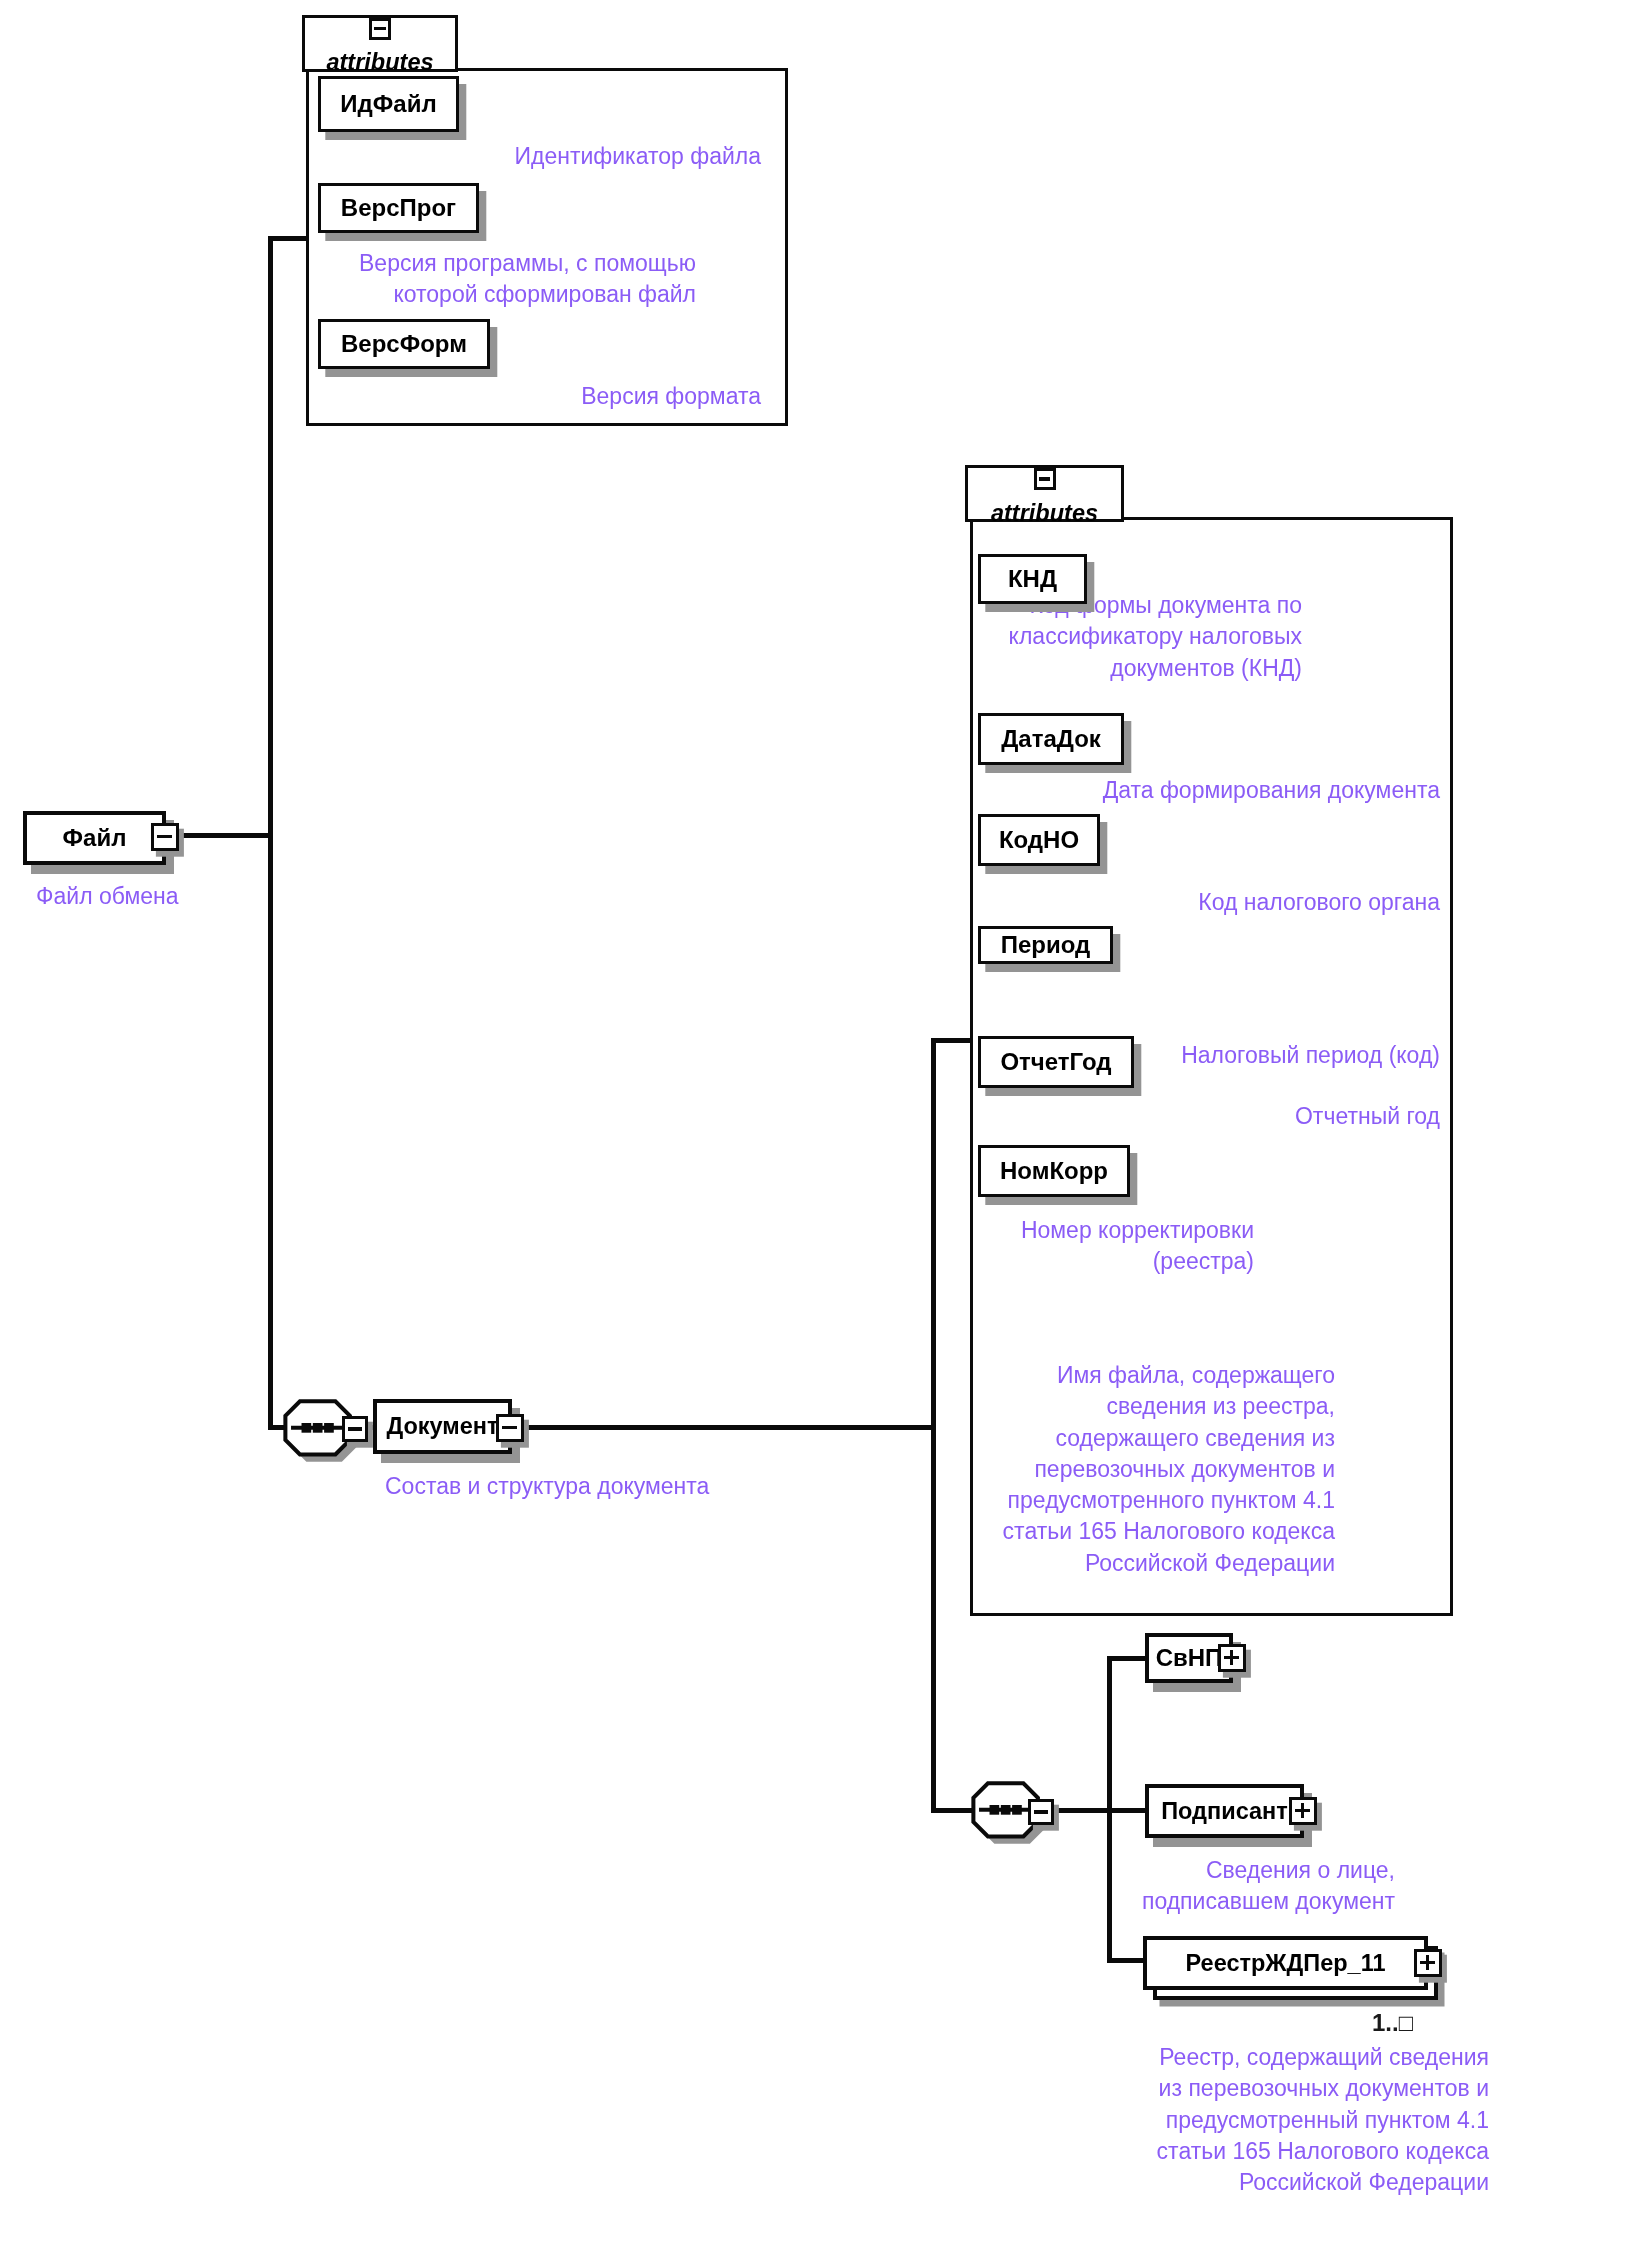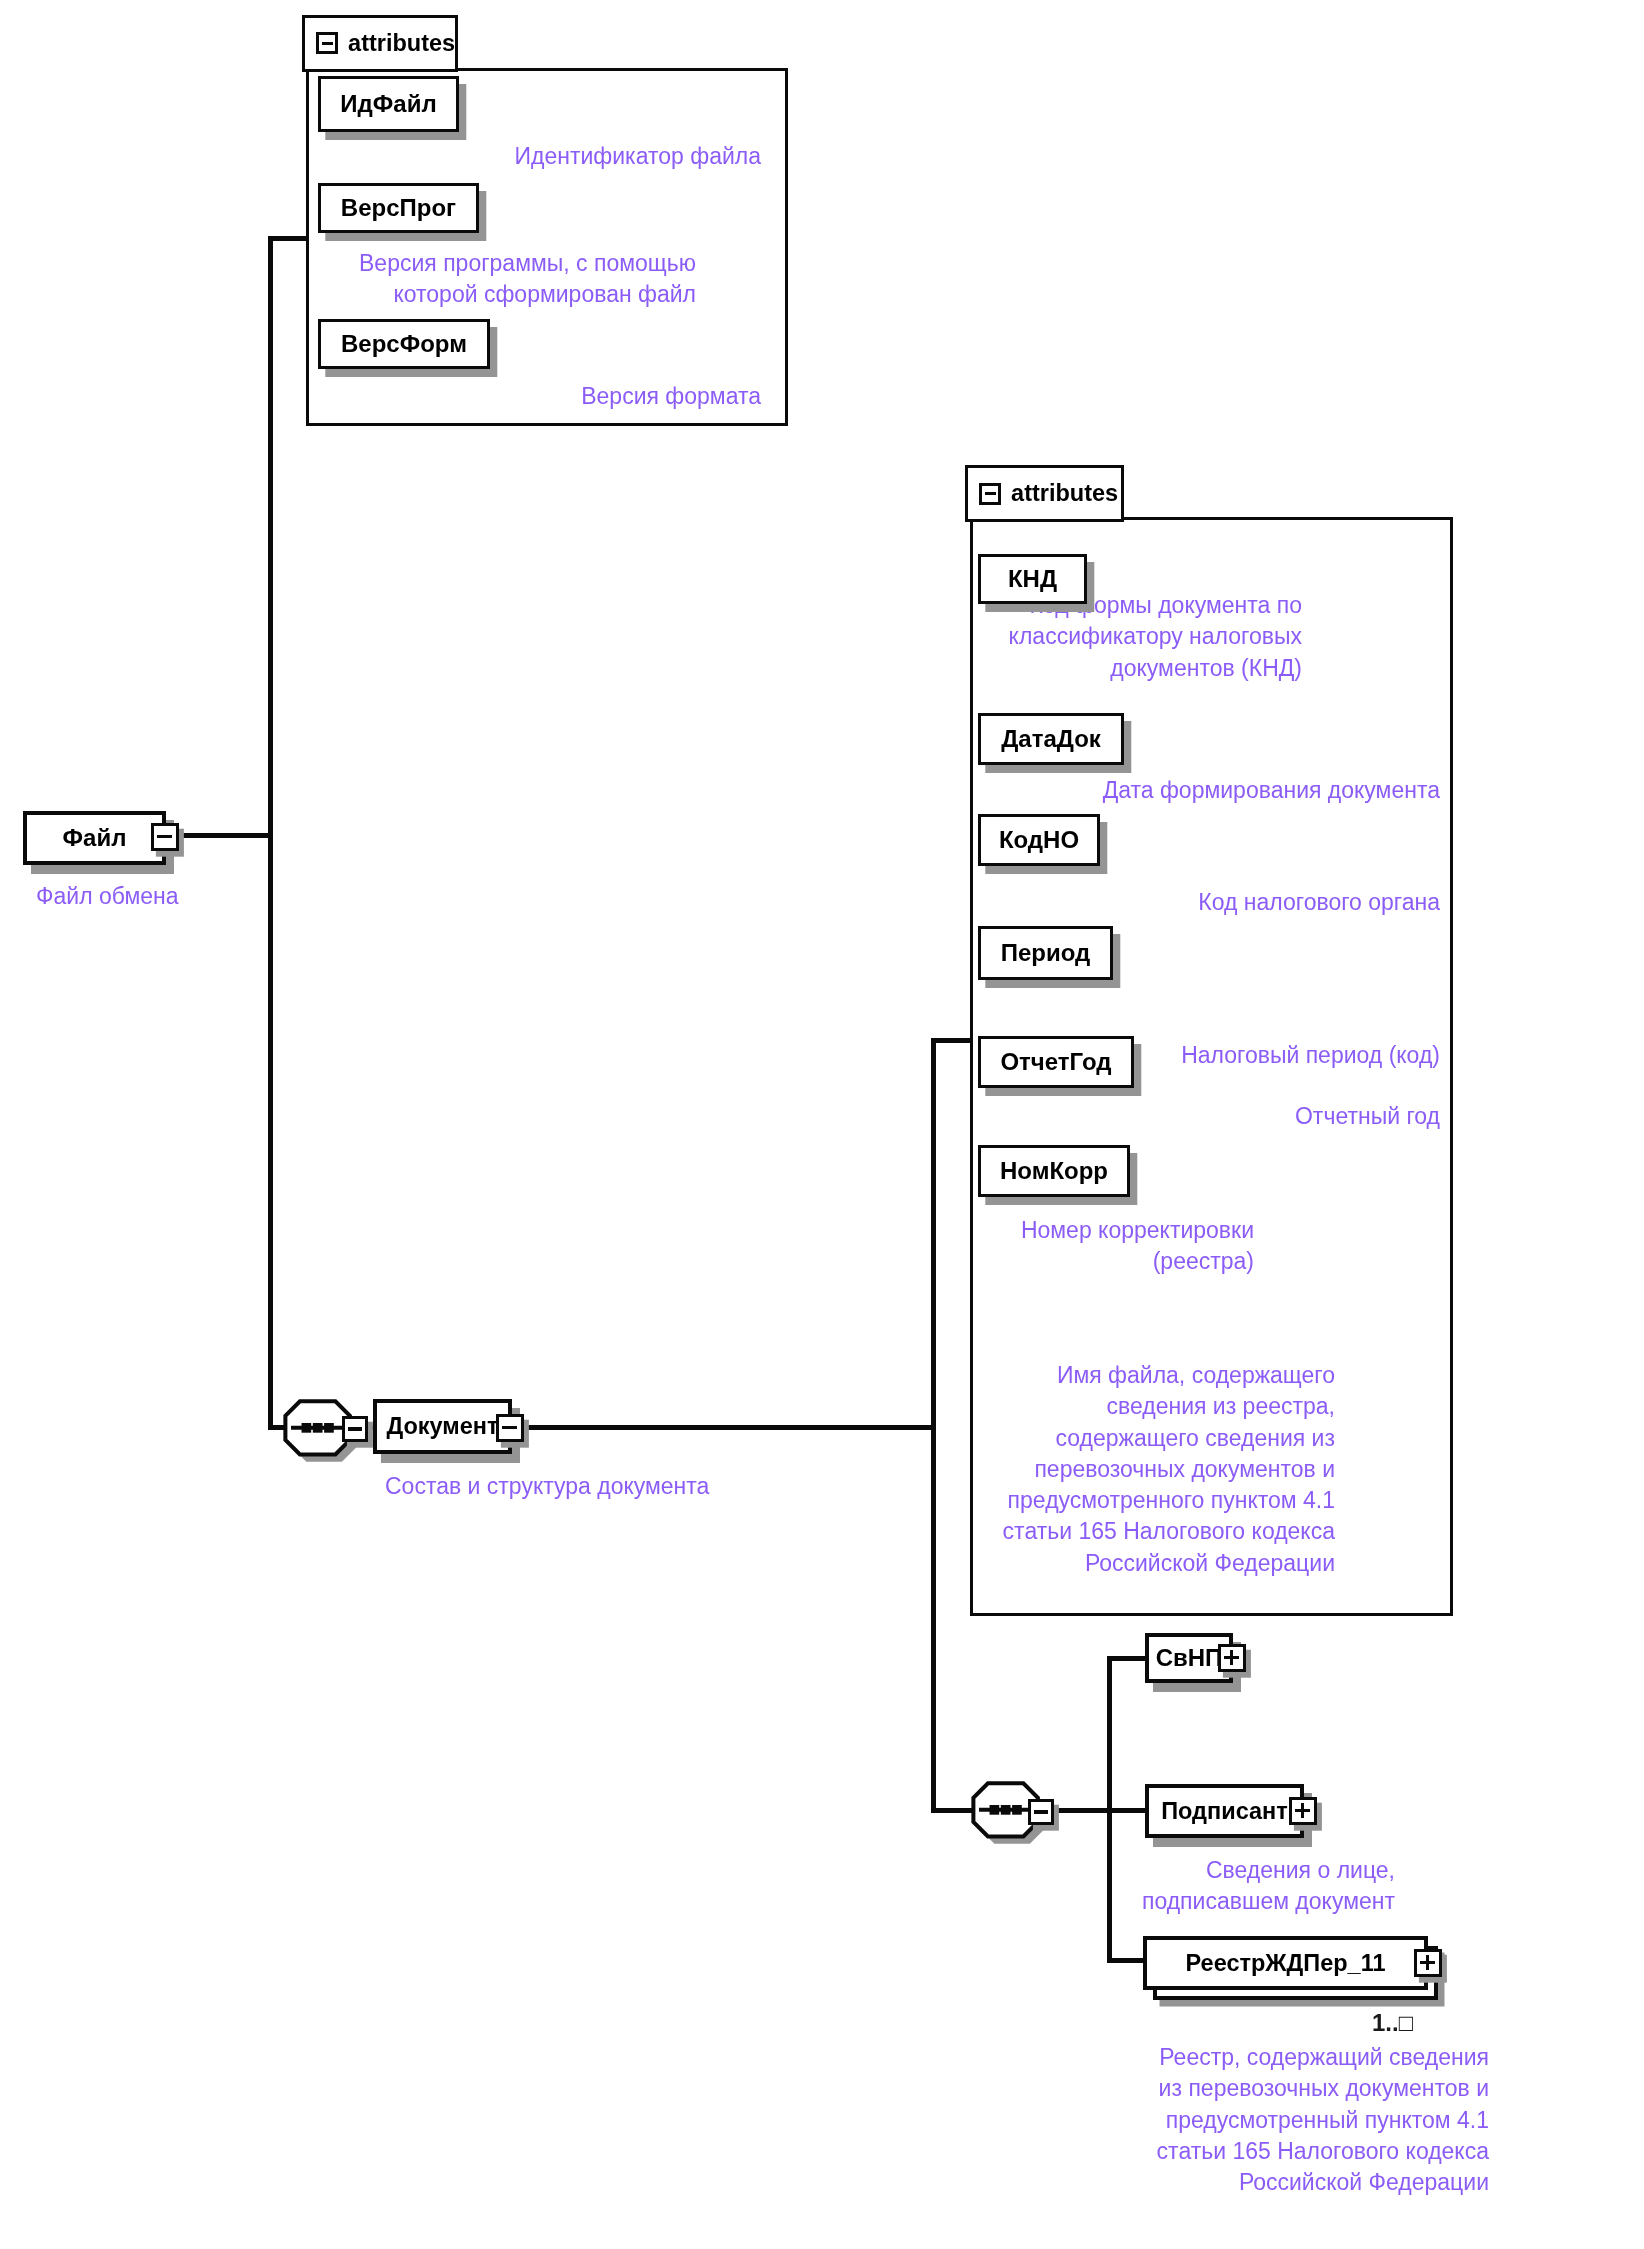--- a/index.html
+++ b/index.html
@@ -5,21 +5,21 @@
   html,body{margin:0;padding:0;background:#ffffff;}
   .canvas{
     position:relative;width:1644px;height:2250px;background:#fff;overflow:hidden;
     font-family:"Liberation Sans",sans-serif;color:#000;
   }
   .line{position:absolute;background:#0a0a0a;}
   .panel{position:absolute;border:3.2px solid #0a0a0a;background:#fff;box-sizing:border-box;z-index:1;}
   .tab{
     position:absolute;border:3.2px solid #0a0a0a;background:#fff;box-sizing:border-box;z-index:2;
     display:flex;align-items:center;gap:9.7px;padding:0 11.4px;
-    font-weight:bold;font-size:23.5px;
+    font-style:italic;font-weight:bold;font-size:23.5px;flex-direction:column;
   }
   .minicon{width:22px;height:22px;border:3.2px solid #0a0a0a;background:#fff;position:relative;box-sizing:border-box;flex:0 0 auto;}
   .minicon::after{content:"";position:absolute;left:2.4px;right:2.4px;top:50%;height:3.2px;margin-top:-1.6px;background:#0a0a0a;}
   .attrbox{
     position:absolute;background:#fff;border:3.2px solid #0a0a0a;box-sizing:border-box;z-index:3;
     display:flex;align-items:center;justify-content:center;
     font-weight:bold;font-size:24px;white-space:nowrap;
     box-shadow:7.3px 8px 0 0 #949494;
   }
   .element{
@@ -118,21 +118,21 @@
   <div class="attrbox" style="left:978px;top:705px;width:146px;height:52px;margin-top:8px;">
     <span>ДатаДок</span>
   </div>
   <div class="desc" style="left:986px;top:775px;width:454px;">Дата формирования документа</div>
 
   <div class="attrbox" style="left:978px;top:814px;width:122px;height:52px;">
     <span>КодНО</span>
   </div>
   <div class="desc" style="left:986px;top:887px;width:454px;">Код налогового органа</div>
 
-  <div class="attrbox" style="left:978px;top:926px;width:135px;height:54px;">
+  <div class="attrbox" style="left:978px;top:926px;width:135px;height:38px;">
     <span>Период</span>
   </div>
   <div class="desc" style="left:986px;top:994px;width:454px;margin-top:46px;">Налоговый период (код)</div>
 
   <div class="attrbox" style="left:978px;top:1036px;width:156px;height:52px;">
     <span>ОтчетГод</span>
   </div>
   <div class="desc" style="left:986px;top:1101px;width:454px;">Отчетный год</div>
 
   <div class="attrbox" style="left:978px;top:1145px;width:152px;height:52px;">

